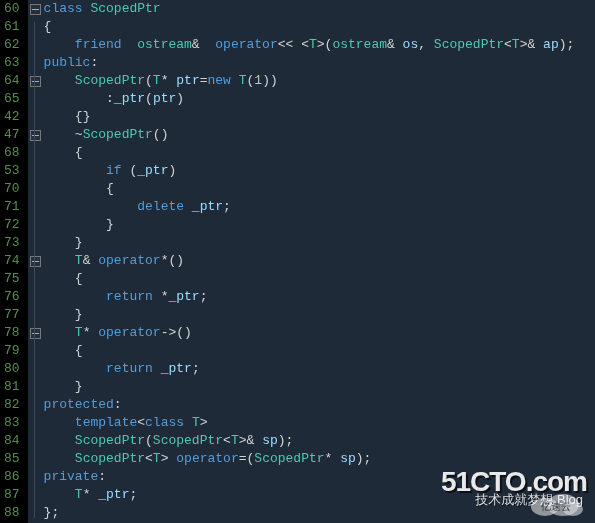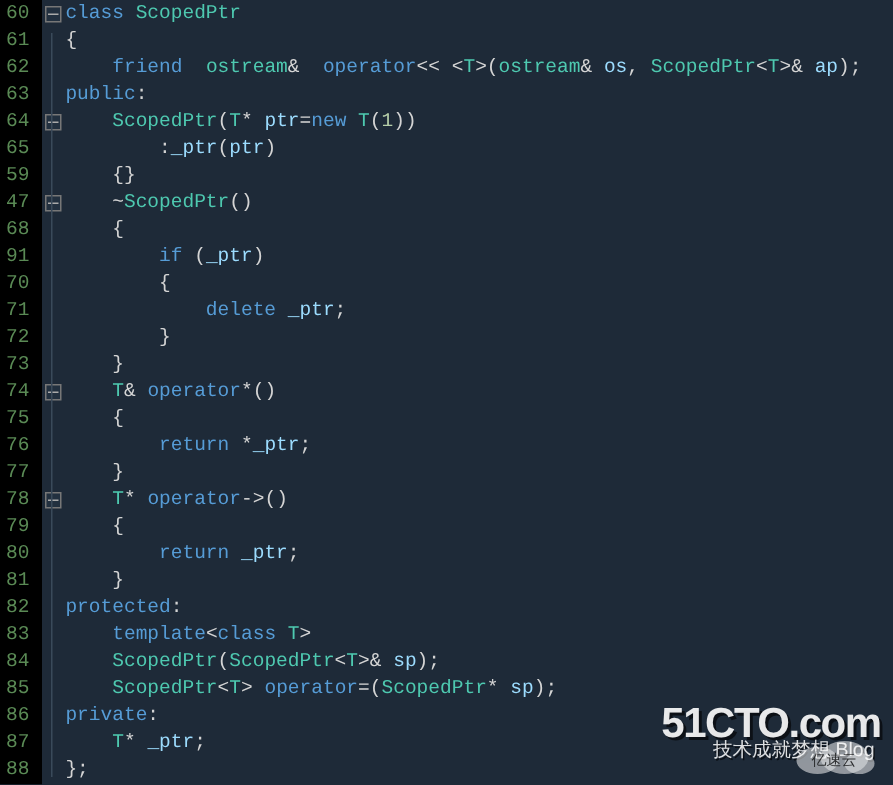--- a/index.html
+++ b/index.html
@@ -106,24 +106,24 @@
 <body>
 
 <div class="editor">
   <div class="gutter" id="gutter">
       <div>60</div>
       <div>61</div>
       <div>62</div>
       <div>63</div>
       <div>64</div>
       <div>65</div>
-      <div>59</div>
+      <div>42</div>
       <div>47</div>
       <div>68</div>
-      <div>91</div>
+      <div>53</div>
       <div>70</div>
       <div>71</div>
       <div>72</div>
       <div>73</div>
       <div>74</div>
       <div>75</div>
       <div>76</div>
       <div>77</div>
       <div>78</div>
       <div>79</div>

